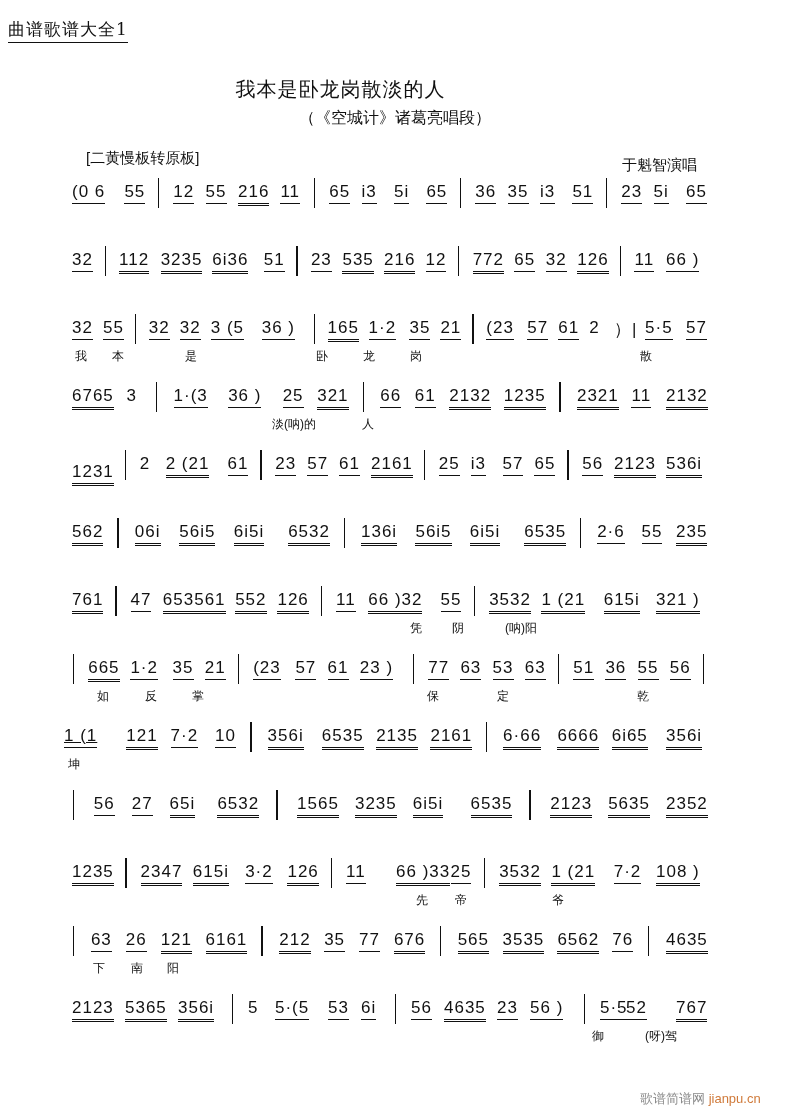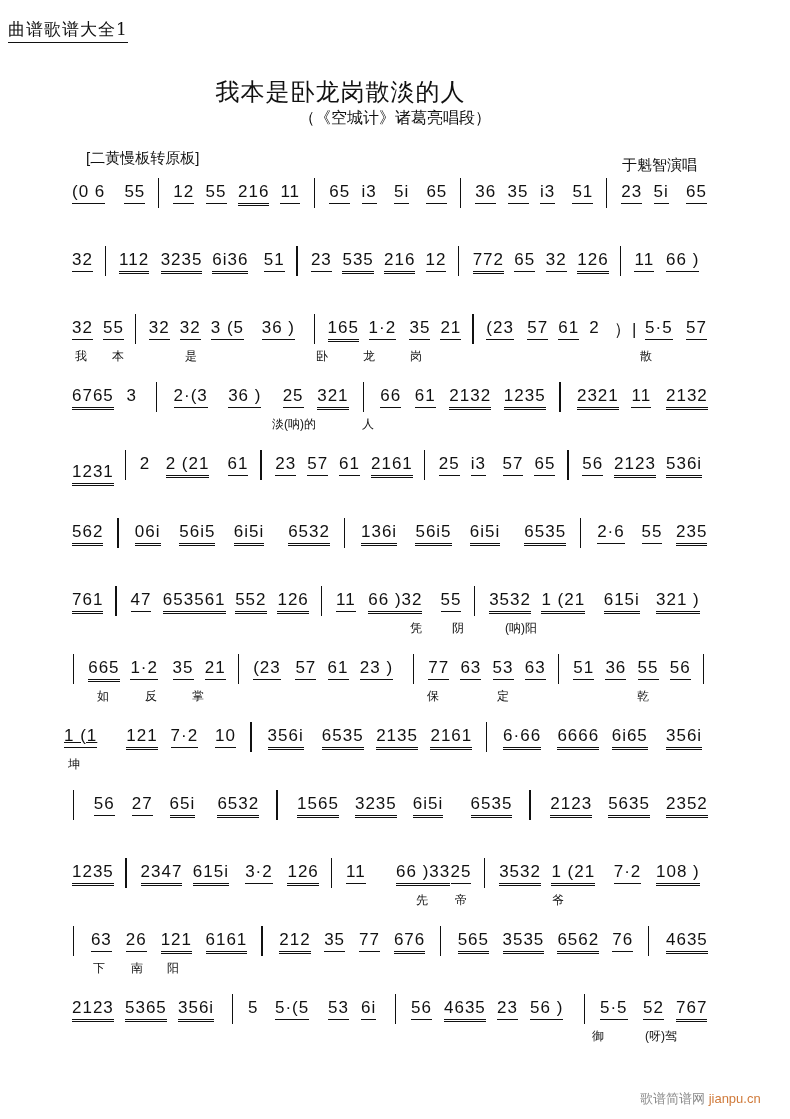--- a/index.html
+++ b/index.html
@@ -1,18 +1,18 @@
 <!DOCTYPE html>
 <html><head>
 <meta charset="utf-8">
 <style>
   html, body { margin:0; padding:0; background:#ffffff; }
   body { width:790px; height:1119px; position:relative; overflow:hidden; font-family:"Liberation Sans","DejaVu Sans",sans-serif; color:#111; }
   .site-tag { position:absolute; left:8px; top:18px; font-size:17px; font-family:"DejaVu Serif",serif; border-bottom:1.5px solid #111; padding-bottom:1px; letter-spacing:1px; }
-  .title { position:absolute; left:0; width:681px; top:76px; text-align:center; font-size:24px; font-family:"DejaVu Sans",sans-serif; letter-spacing:1px; }
+  .title { position:absolute; left:0; width:681px; top:76px; text-align:center; font-size:20px; font-family:"DejaVu Sans",sans-serif; letter-spacing:1px; }
   .subtitle { position:absolute; left:0; width:790px; top:108px; text-align:center; font-size:16px; }
   .tempo { position:absolute; left:86px; top:149px; font-size:15px; }
   .singer { position:absolute; left:622px; top:156px; font-size:15px; }
   .row { position:absolute; left:0; width:761px; height:40px; }
   .tok { position:absolute; top:0; font-size:17px; letter-spacing:1px; white-space:nowrap; }
   .tok.u1 { border-bottom:1.3px solid #111; padding-bottom:1px; }
   .tok.u2 { border-bottom:3.5px double #111; padding-bottom:1px; }
   .bar { position:absolute; top:-4px; width:1.3px; height:30px; background:#111; }
   .lyric { position:absolute; top:30px; font-size:12px; white-space:nowrap; }
   .watermark { position:absolute; left:640px; top:1090px; font-size:13px; color:#8a8a8a; }
@@ -98,21 +98,21 @@
       <span class="lyric" style="left: 185px;">是</span>
       <span class="lyric" style="left: 316px;">卧</span>
       <span class="lyric" style="left: 363px;">龙</span>
       <span class="lyric" style="left: 410px;">岗</span>
       <span class="lyric" style="left: 640px;">散</span>
     </div>
     <div class="row" style="top: 386px;">
       <span class="tok u2" style="left: 72px;">6765</span>
       <span class="tok " style="left: 126.533px;">3</span>
       <div class="bar" style="left: 156.067px;"></div>
-      <span class="tok u1" style="left: 173.6px;">2·(3</span>
+      <span class="tok u1" style="left: 173.6px;">1·(3</span>
       <span class="tok u1" style="left: 228.133px;">36 )</span>
       <span class="tok u1" style="left: 282.667px;">25</span>
       <span class="tok u2" style="left: 317.2px;">321</span>
       <div class="bar" style="left: 362.733px;"></div>
       <span class="tok u1" style="left: 380.267px;">66</span>
       <span class="tok u1" style="left: 414.8px;">61</span>
       <span class="tok u2" style="left: 449.333px;">2132</span>
       <span class="tok u2" style="left: 503.867px;">1235</span>
       <div class="bar" style="left: 559.4px;"></div>
       <span class="tok u2" style="left: 576.933px;">2321</span>
@@ -292,21 +292,21 @@
       <span class="tok u1" style="left: 275px;">5·(5</span>
       <span class="tok u1" style="left: 328px;">53</span>
       <span class="tok u1" style="left: 361px;">6i</span>
       <div class="bar" style="left: 395px;"></div>
       <span class="tok u1" style="left: 411px;">56</span>
       <span class="tok u2" style="left: 444px;">4635</span>
       <span class="tok u1" style="left: 497px;">23</span>
       <span class="tok u1" style="left: 530px;">56 )</span>
       <div class="bar" style="left: 584px;"></div>
       <span class="tok u1" style="left: 600px;">5·5</span>
-      <span class="tok u1" style="left: 643px;">52</span>
+      <span class="tok u1" style="left: 626px;">52</span>
       <span class="tok u2" style="left: 676px;">767</span>
       <span class="lyric" style="left: 592px;">御</span>
       <span class="lyric" style="left: 645px;">(呀)驾</span>
     </div>
   </div>
 
 <div class="watermark">
   <span>歌谱简谱网</span>
   <span class="dom">jianpu.cn</span>
 </div>

